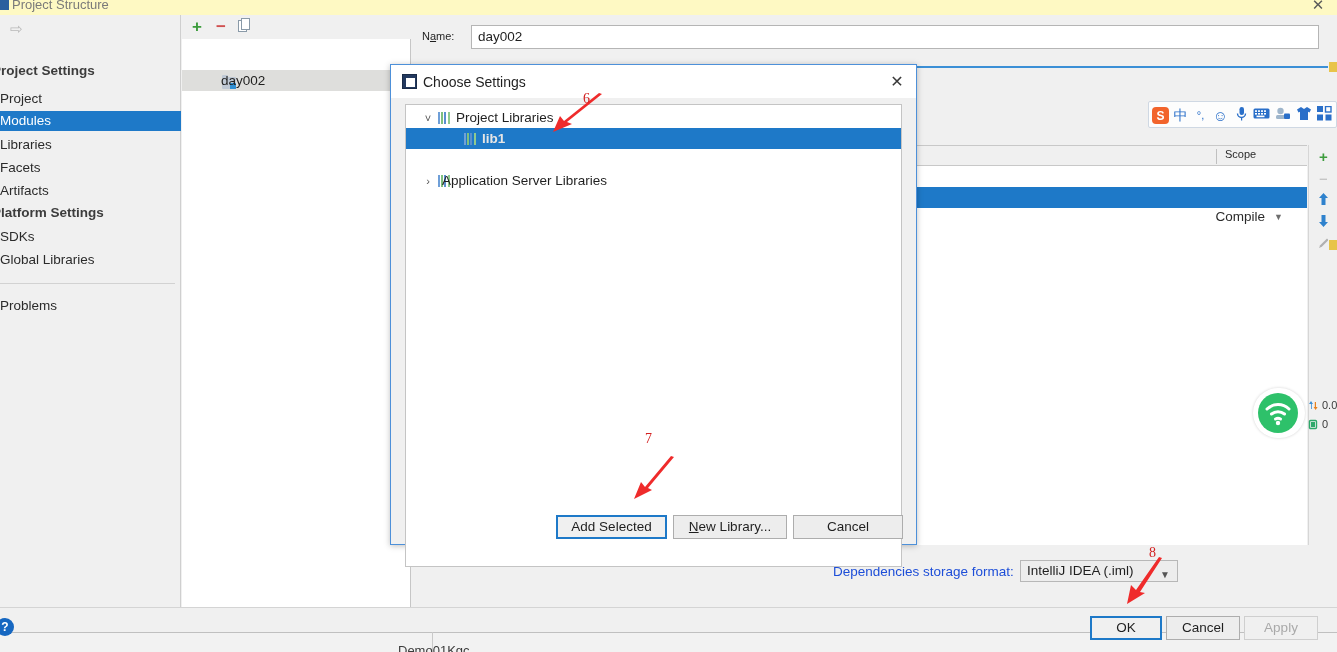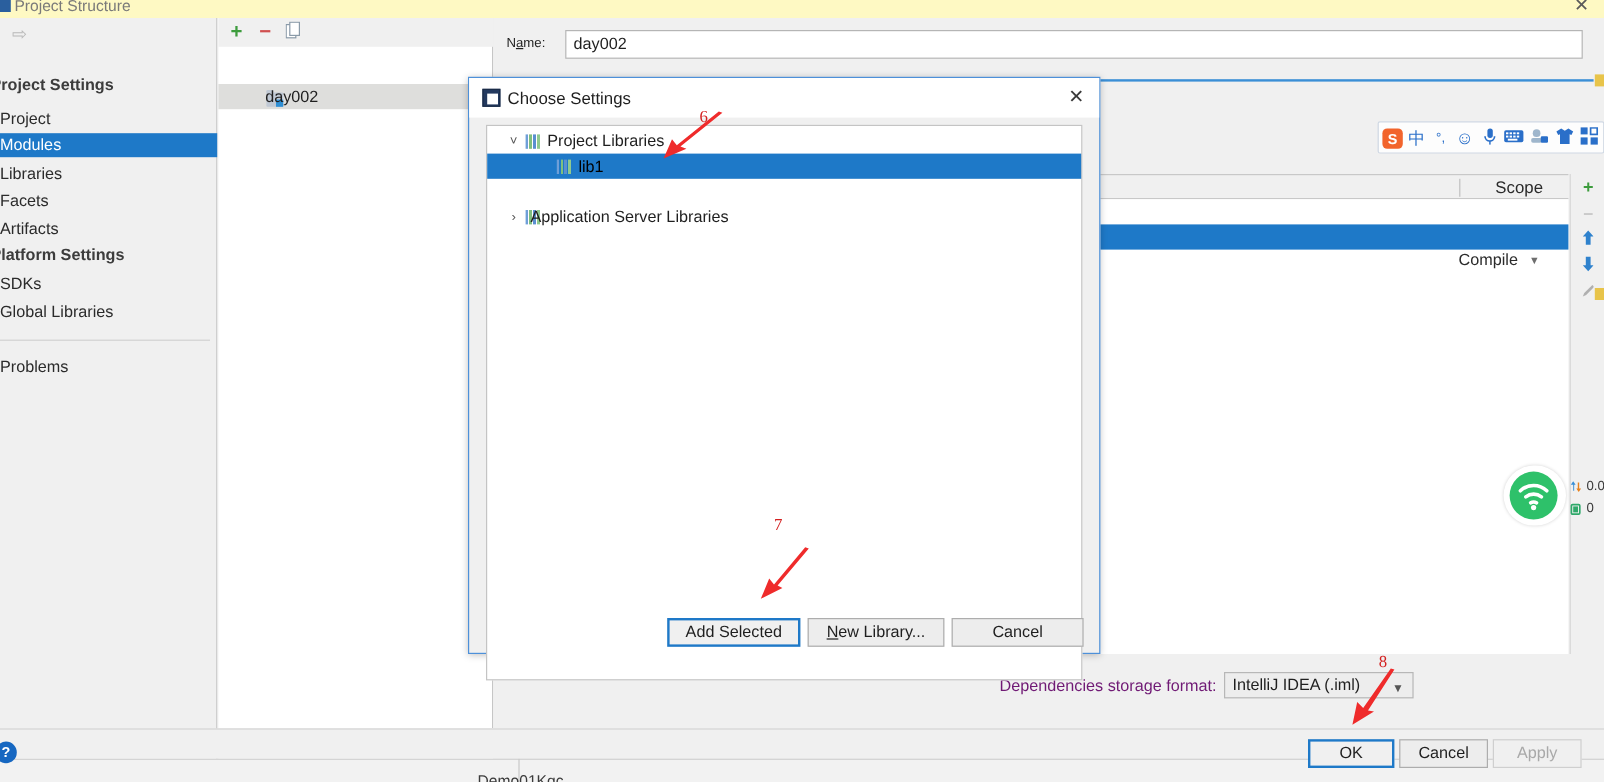--- a/index.html
+++ b/index.html
@@ -109,35 +109,35 @@
   .ime-bar {
     position: absolute; left: 1148px; top: 101px; width: 189px; height: 27px;
     background: #fdfdfd; border: 1px solid #cfd8e3; border-radius: 2px;
   }
   .ime-icon { position: absolute; top: 4px; width: 19px; height: 19px; text-align: center; line-height: 19px; font-size: 14px; color: #2a6fc9; }
 
   
   .dep-table { position: absolute; left: 4px; top: 130px; width: 922px; height: 400px; }
   .dep-head { position: absolute; left: 0; top: 0; width: 892px; height: 21px; background: #f0f0f0; border-bottom: 1px solid #c8c8c8; border-top: 1px solid #c8c8c8;}
   .dep-head-sep { position: absolute; left: 801px; top: 3px; width: 1px; height: 15px; background: #c0c0c0; }
-  .dep-head-scope { position: absolute; left: 810px; top: 2px; width: 82px; text-align: center; font-size: 14px; color: #2b2b2b; }
+  .dep-head-scope { position: absolute; left: 810px; top: 2px; width: 82px; text-align: left; font-size: 11px; color: #2b2b2b; }
   .dep-body { position: absolute; left: 0; top: 21px; width: 892px; height: 379px; background: #ffffff; }
   .dep-row { position: absolute; left: 0; width: 892px; height: 21px; }
   .dep-row.selected { background: #1e79c8; }
   .dep-row-scope { position: absolute; right: 42px; top: 1px; font-size: 13.5px; color: #2b2b2b; }
   .dep-row-caret { position: absolute; right: 24px; top: 4px; font-size: 9px; color: #6e6e6e; }
 
   .dep-sidetools {
     position: absolute; left: 893px; top: 0px; width: 29px; height: 400px;
     background: #f0f0f0; border-left: 1px solid #d6d6d6;
   }
   .dst-icon { position: absolute; left: 5px; width: 19px; height: 19px; text-align: center; line-height: 19px; font-size: 15px; }
 
   .dep-format-row { position: absolute; left: 4px; top: 545px; width: 922px; height: 26px; }
-  .dfr-label { position: absolute; left: 418px; top: 4px; font-size: 13.5px; color: #701a75; }
+  .dfr-label { position: absolute; left: 418px; top: 4px; font-size: 13.5px; color: #1d4ed8; }
   .dfr-select {
     position: absolute; left: 605px; top: 0px; width: 158px; height: 22px;
     background: #ededed; border: 1px solid #b7b7b7; font-size: 13.5px;
     padding-left: 6px; line-height: 20px; color: #1f1f1f;
   }
   .dfr-caret { position: absolute; right: 7px; top: 4px; font-size: 10px; color: #555; }
 
   
   .ps-footer {
     position: absolute; left: 0px; top: 607px; width: 1337px; height: 25px;
@@ -171,21 +171,21 @@
     background: #ffffff;
   }
   .dlg-title-text { position: absolute; left: 32px; top: 9px; font-size: 14px; color: #1f1f1f; }
   .dlg-close { position: absolute; right: 9px; top: 7px; width: 20px; height: 20px; font-size: 16px; color: #3a3a3a; text-align: center; line-height: 20px; }
 
   .dlg-tree {
     position: absolute; left: 14px; top: 39px; width: 497px; height: 463px;
     background: #ffffff; border: 1px solid #c4c4c4;
   }
   .tree-row { position: absolute; left: 0; width: 495px; height: 21px; line-height: 21px; font-size: 13.5px; color: #1f1f1f; }
-  .tree-row.selected { background: #1e79c8; color: #000000; }
+  .tree-row.selected { background: #1e79c8; color: #e5e5e5; font-weight: bold; }
   .tree-twisty { position: absolute; top: 5px; width: 12px; height: 12px; font-size: 11px; color: #555; text-align: center; line-height: 12px; }
   .lib-icon { position: absolute; top: 5px; width: 13px; height: 12px; }
   .tree-label { position: absolute; top: 0; }
 
   .dlg-btnrow { position: absolute; left: 0; top: 446px; width: 525px; height: 34px; }
 
   
   .bars {
     display: inline-block; width: 13px; height: 12px;
     background:

